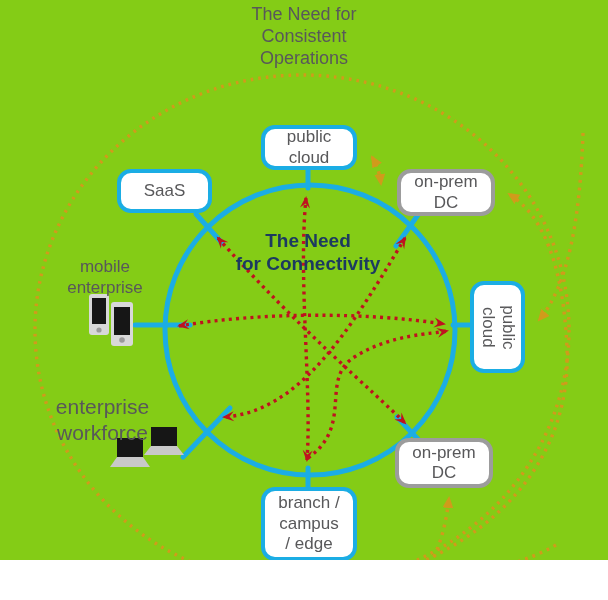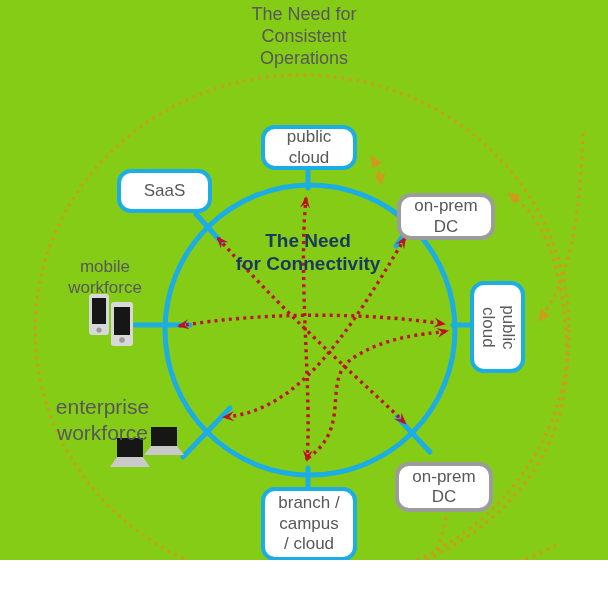--- a/index.html
+++ b/index.html
@@ -10,21 +10,21 @@
   #diagram-svg{position:absolute;left:0;top:0;}
   .txt{position:absolute;color:#58585a;white-space:pre-line;text-align:center;line-height:1.22;}
   .title{font-size:18px;}
   .center-label{font-size:19px;font-weight:bold;color:#1c3a60;}
   .node{
     position:absolute;background:#ffffff;border:4px solid #1bade4;border-radius:14px;
     display:flex;align-items:center;justify-content:center;
     color:#58585a;font-size:17px;line-height:1.2;text-align:center;white-space:pre-line;
     box-sizing:border-box;
   }
-  .node.gray{border-color:#9c9c9c;margin-top:24px;}
+  .node.gray{border-color:#9c9c9c;}
   .rot{transform:rotate(90deg);white-space:pre-line;}
 </style>
 </head>
 <body>
 
 <div id="stage">
 
   <svg id="diagram-svg" width="608" height="600" viewBox="0 0 608 600">
     <defs>
       <marker id="redhead" markerUnits="userSpaceOnUse" markerWidth="15" markerHeight="13" refX="11" refY="6" orient="auto">
@@ -106,21 +106,21 @@
   <div class="node" style="left:470px;top:281px;width:55px;height:92px;">
     <span class="rot">public
 cloud</span>
   </div>
 
   <div class="node gray" style="left:395px;top:438px;width:98px;height:50px;">on-prem
 DC</div>
 
   <div class="node" style="left:261px;top:487px;width:96px;height:74px;">branch /
 campus
-/ cloud</div>
+/ edge</div>
 
   <div class="txt" style="left:35px;top:257px;width:140px;font-size:17px;">mobile
-workforce</div>
+enterprise</div>
 
   <div class="txt" style="left:25px;top:394px;width:155px;font-size:21px;">enterprise
 workforce</div>
 
 </div>
 
 </body></html>

